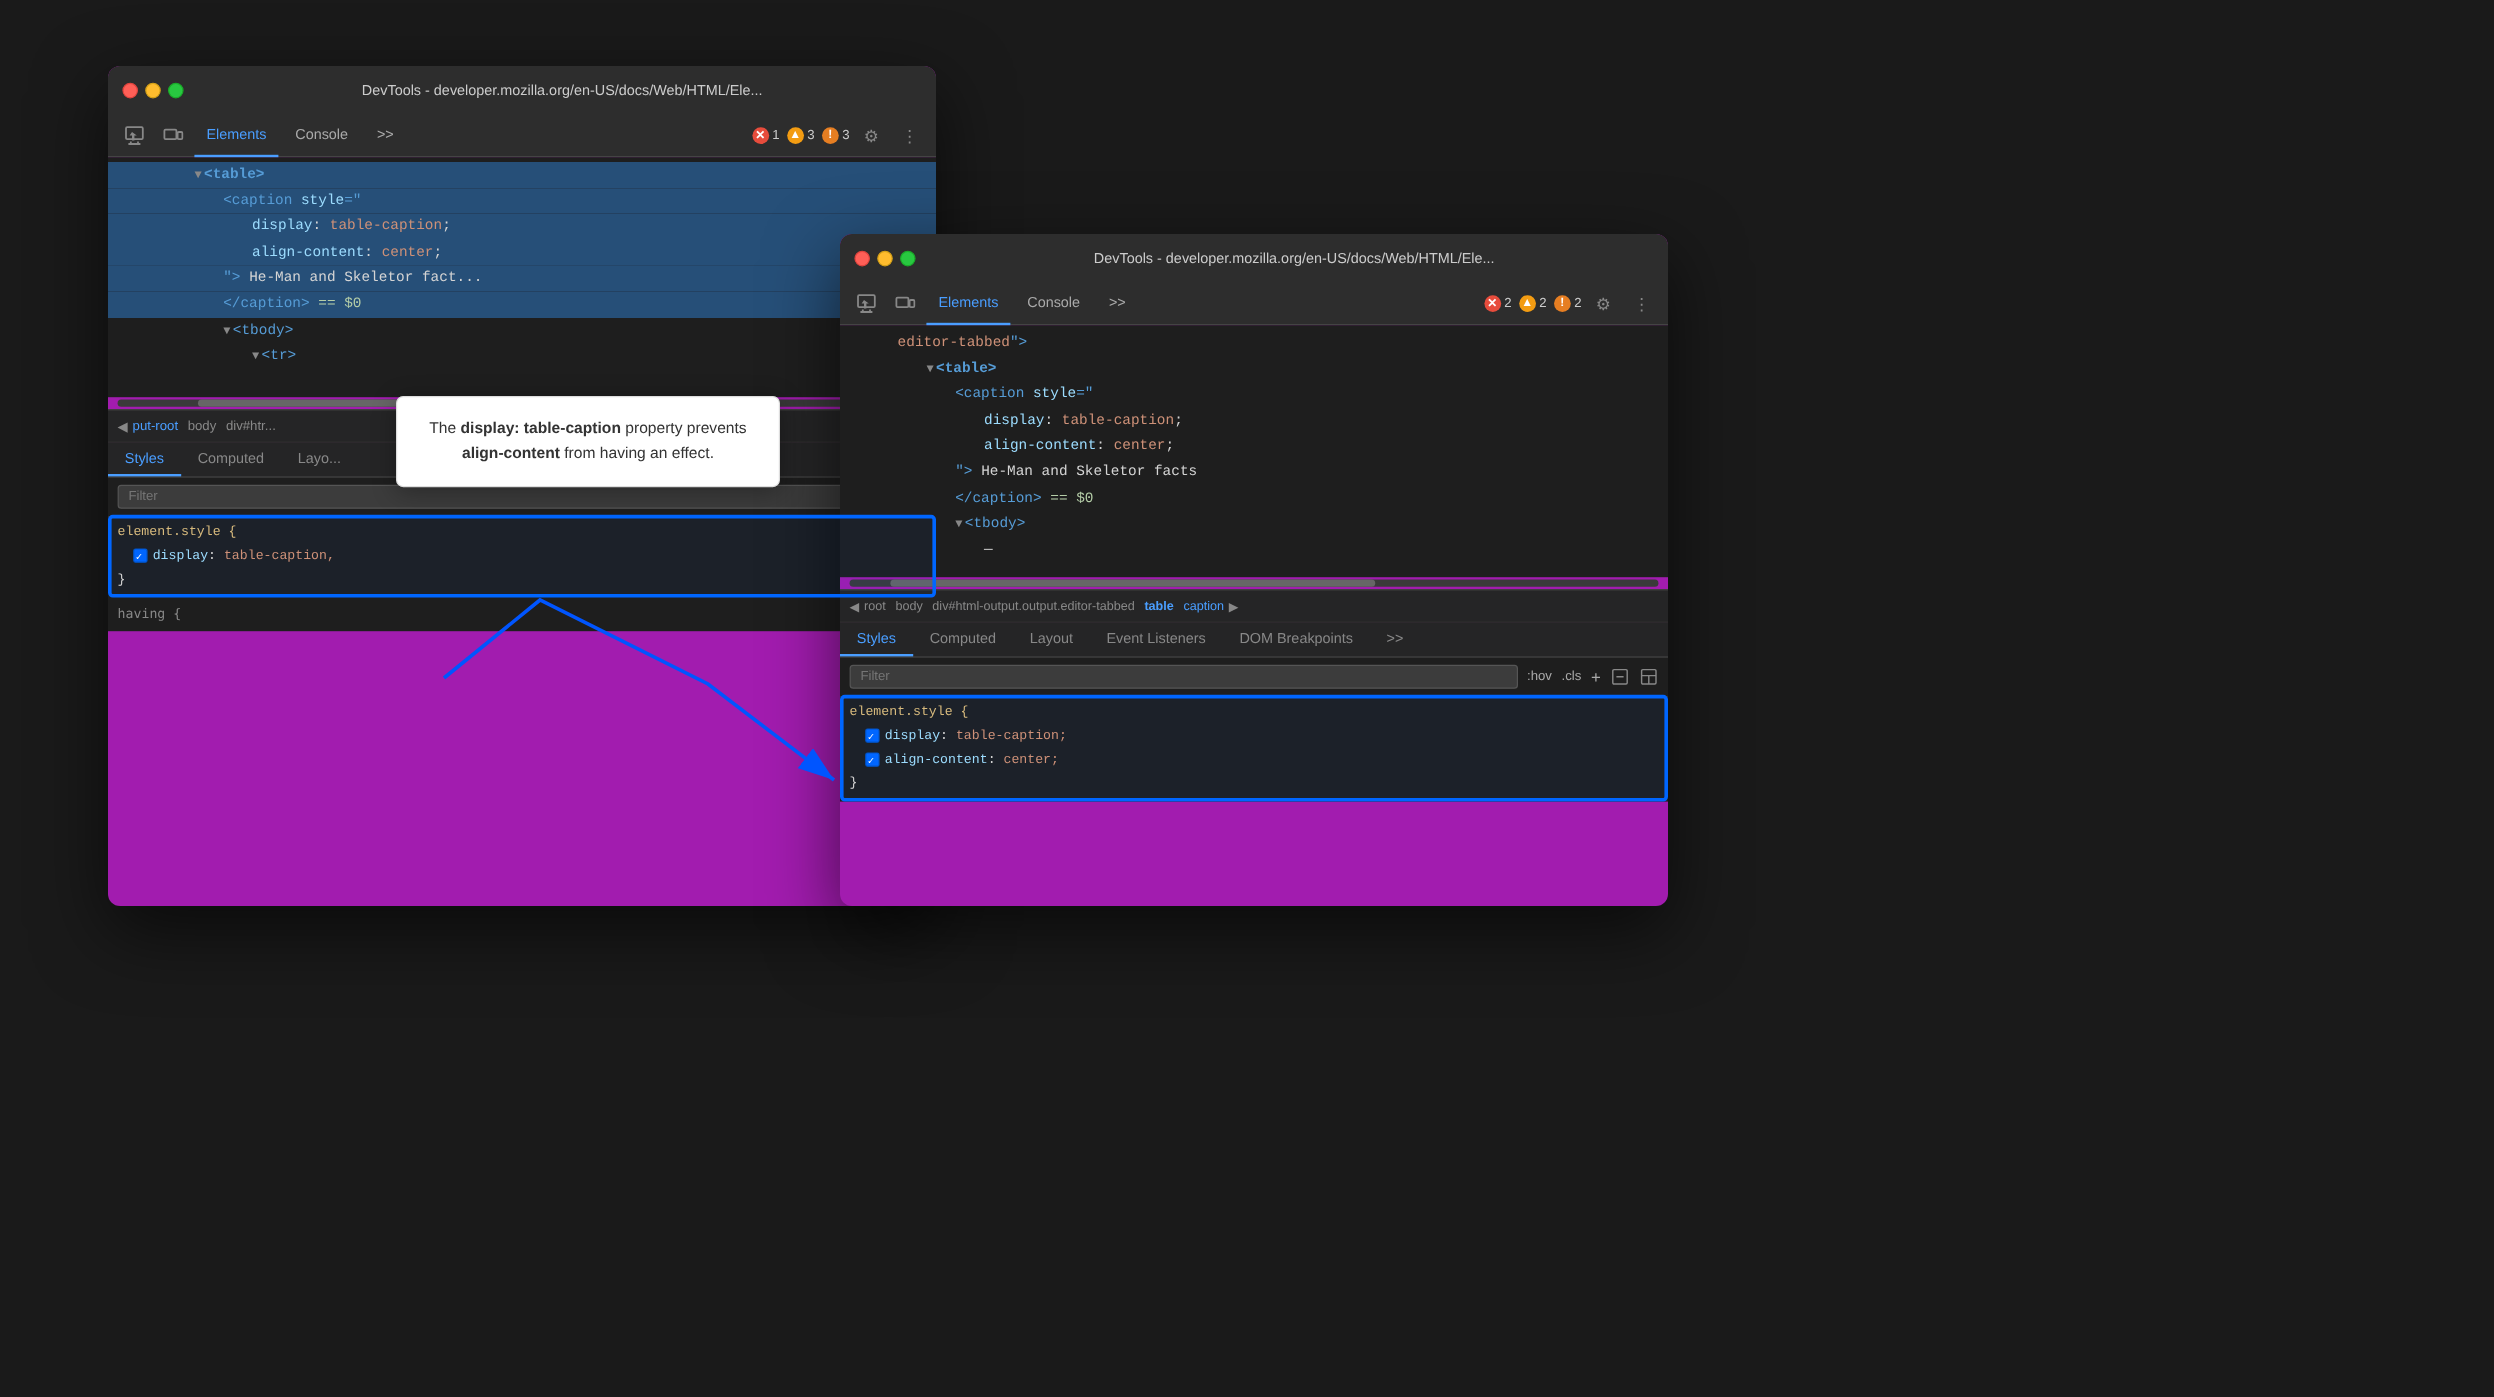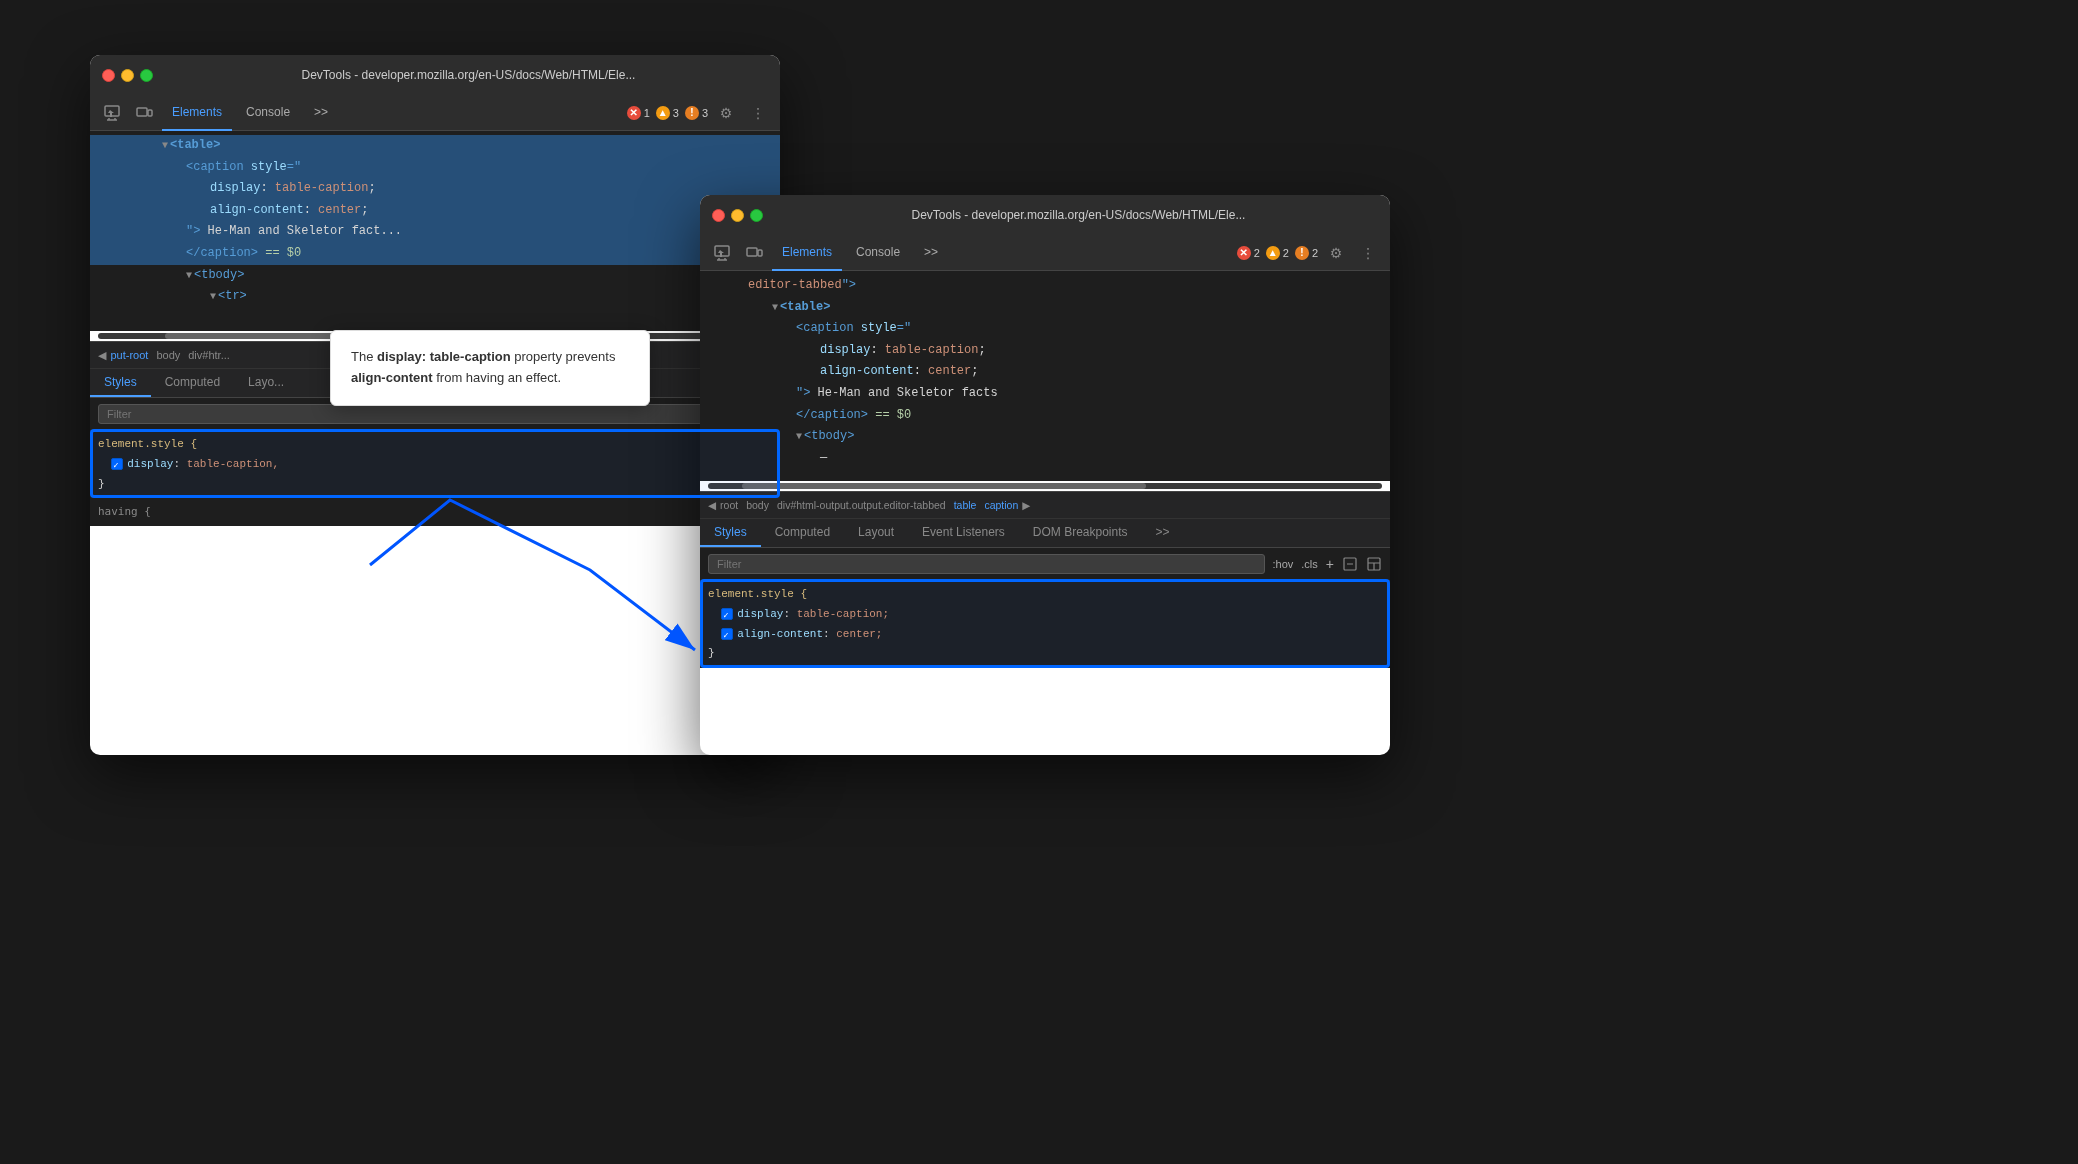--- a/index.html
+++ b/index.html
@@ -8,21 +8,21 @@
       width: 2078px;
       height: 1164px;
       position: relative;
       overflow: hidden;
       font-family: -apple-system, BlinkMacSystemFont, 'Segoe UI', sans-serif;
     }
 
     
     .devtools-window {
       position: absolute;
-      background: #ffffff;
+      background: #a21caf;
       border-radius: 10px;
       box-shadow: 0 20px 60px rgba(0,0,0,0.6);
       overflow: hidden;
     }
 
     .window-back {
       left: 90px;
       top: 55px;
       width: 690px;
       height: 700px;
@@ -252,21 +252,21 @@
       border: 1px solid #ddd;
       border-radius: 6px;
       padding: 16px 20px;
       width: 320px;
       box-shadow: 0 4px 20px rgba(0,0,0,0.3);
       font-size: 13px;
       color: #333;
       line-height: 1.6;
     }
 
-    .tooltip-popup p { margin-bottom: 10px; }
+    .tooltip-popup p { margin-bottom: 10px; text-align: center; }
     .tooltip-popup p:last-child { margin-bottom: 0; }
     .tooltip-bold { font-weight: bold; }
 
     
     .arrow-svg {
       position: absolute;
       pointer-events: none;
     }
 
     
@@ -538,21 +538,21 @@
   </div>
 
   <div class="breadcrumb-bar" style="font-size:10.5px;">
     <span class="breadcrumb-item">◀</span>
     <span class="breadcrumb-item">root</span>
     <span style="color:#555;"> </span>
     <span class="breadcrumb-item">body</span>
     <span style="color:#555;"> </span>
     <span class="breadcrumb-item">div#html-output.output.editor-tabbed</span>
     <span style="color:#555;"> </span>
-    <span class="breadcrumb-item" style="color:#4a9eff;">table</span>
+    <span class="breadcrumb-item" style="color:#4a9eff;font-weight:bold;">table</span>
     <span style="color:#555;"> </span>
     <span class="breadcrumb-item" style="color:#4a9eff;">caption</span>
     <span class="breadcrumb-item">▶</span>
   </div>
 
   <div class="styles-panel">
     <div class="styles-tabs">
       <div class="styles-tab active">Styles</div>
       <div class="styles-tab">Computed</div>
       <div class="styles-tab">Layout</div>

